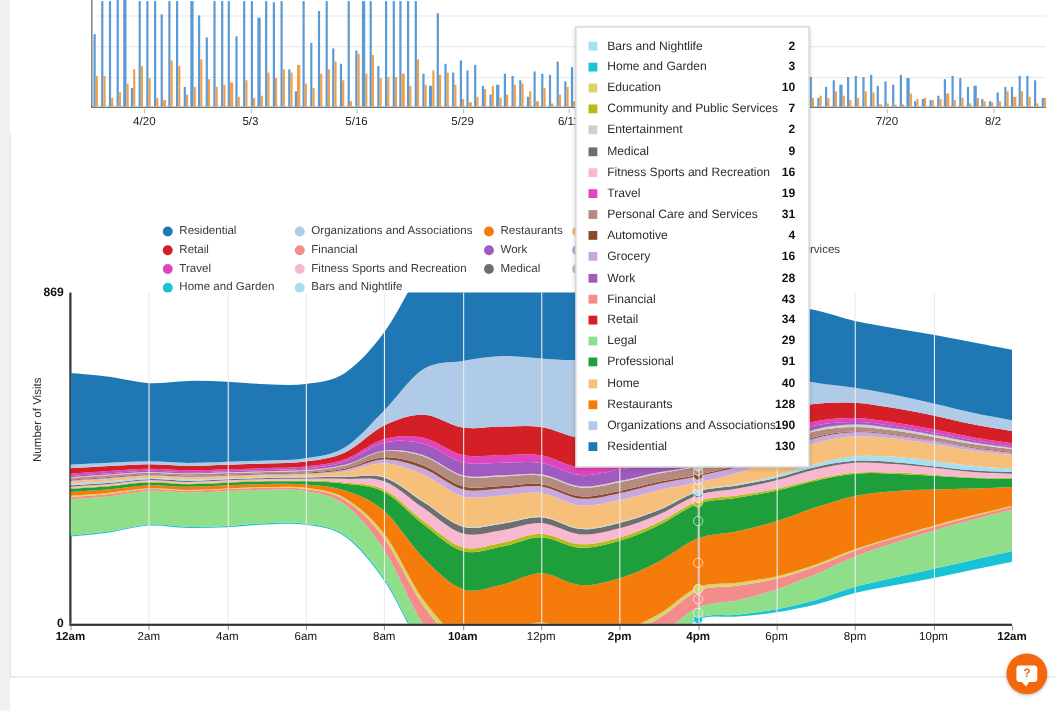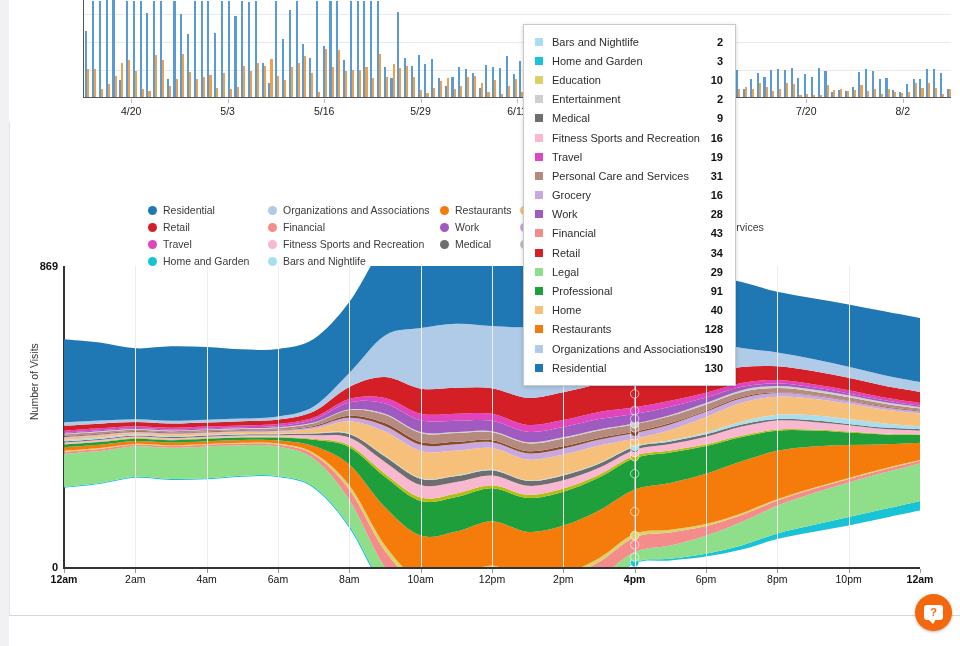--- a/index.html
+++ b/index.html
@@ -771,25 +771,25 @@
       <div class="x-label" style="left: 0%;">12am</div>
       <div class="x-tick" style="left: 8.33333%;"></div>
       <div class="x-label" style="left: 8.33333%; font-weight: normal;">2am</div>
       <div class="x-tick" style="left: 16.6667%;"></div>
       <div class="x-label" style="left: 16.6667%; font-weight: normal;">4am</div>
       <div class="x-tick" style="left: 25%;"></div>
       <div class="x-label" style="left: 25%; font-weight: normal;">6am</div>
       <div class="x-tick" style="left: 33.3333%;"></div>
       <div class="x-label" style="left: 33.3333%; font-weight: normal;">8am</div>
       <div class="x-tick" style="left: 41.6667%;"></div>
-      <div class="x-label" style="left: 41.6667%; font-weight: normal;">10am</div>
+      <div class="x-label" style="left: 41.6667%; font-weight: bold;">10am</div>
       <div class="x-tick" style="left: 50%;"></div>
       <div class="x-label" style="left: 50%; font-weight: normal;">12pm</div>
       <div class="x-tick" style="left: 58.3333%;"></div>
-      <div class="x-label" style="left: 58.3333%; font-weight: normal;">2pm</div>
+      <div class="x-label" style="left: 58.3333%; font-weight: bold;">2pm</div>
       <div class="x-tick" style="left: 66.6667%;"></div>
       <div class="x-label" style="left: 66.6667%; font-weight: bold;">4pm</div>
       <div class="x-tick" style="left: 75%;"></div>
       <div class="x-label" style="left: 75%; font-weight: normal;">6pm</div>
       <div class="x-tick" style="left: 83.3333%;"></div>
       <div class="x-label" style="left: 83.3333%; font-weight: normal;">8pm</div>
       <div class="x-tick" style="left: 91.6667%;"></div>
       <div class="x-label" style="left: 91.6667%; font-weight: normal;">10pm</div>
       <div class="x-tick" style="left: 100%;"></div>
       <div class="x-label" style="left: 100%;">12am</div>
@@ -805,20 +805,25 @@
         <span class="tt-sw" style="background: rgb(24, 195, 214);"></span>
         <span class="tt-name">Home and Garden</span>
         <span class="tt-val">3</span>
       </div>
       <div class="tt-row">
         <span class="tt-sw" style="background: rgb(217, 211, 106);"></span>
         <span class="tt-name">Education</span>
         <span class="tt-val">10</span>
       </div>
       <div class="tt-row">
+        <span class="tt-sw" style="background: rgb(181, 189, 21);"></span>
+        <span class="tt-name">Community and Public Services</span>
+        <span class="tt-val">7</span>
+      </div>
+      <div class="tt-row">
         <span class="tt-sw" style="background: rgb(207, 207, 207);"></span>
         <span class="tt-name">Entertainment</span>
         <span class="tt-val">2</span>
       </div>
       <div class="tt-row">
         <span class="tt-sw" style="background: rgb(110, 110, 110);"></span>
         <span class="tt-name">Medical</span>
         <span class="tt-val">9</span>
       </div>
       <div class="tt-row">
@@ -828,20 +833,25 @@
       </div>
       <div class="tt-row">
         <span class="tt-sw" style="background: rgb(225, 69, 189);"></span>
         <span class="tt-name">Travel</span>
         <span class="tt-val">19</span>
       </div>
       <div class="tt-row">
         <span class="tt-sw" style="background: rgb(181, 139, 128);"></span>
         <span class="tt-name">Personal Care and Services</span>
         <span class="tt-val">31</span>
+      </div>
+      <div class="tt-row">
+        <span class="tt-sw" style="background: rgb(138, 75, 42);"></span>
+        <span class="tt-name">Automotive</span>
+        <span class="tt-val">4</span>
       </div>
       <div class="tt-row">
         <span class="tt-sw" style="background: rgb(201, 169, 221);"></span>
         <span class="tt-name">Grocery</span>
         <span class="tt-val">16</span>
       </div>
       <div class="tt-row">
         <span class="tt-sw" style="background: rgb(159, 91, 191);"></span>
         <span class="tt-name">Work</span>
         <span class="tt-val">28</span>

